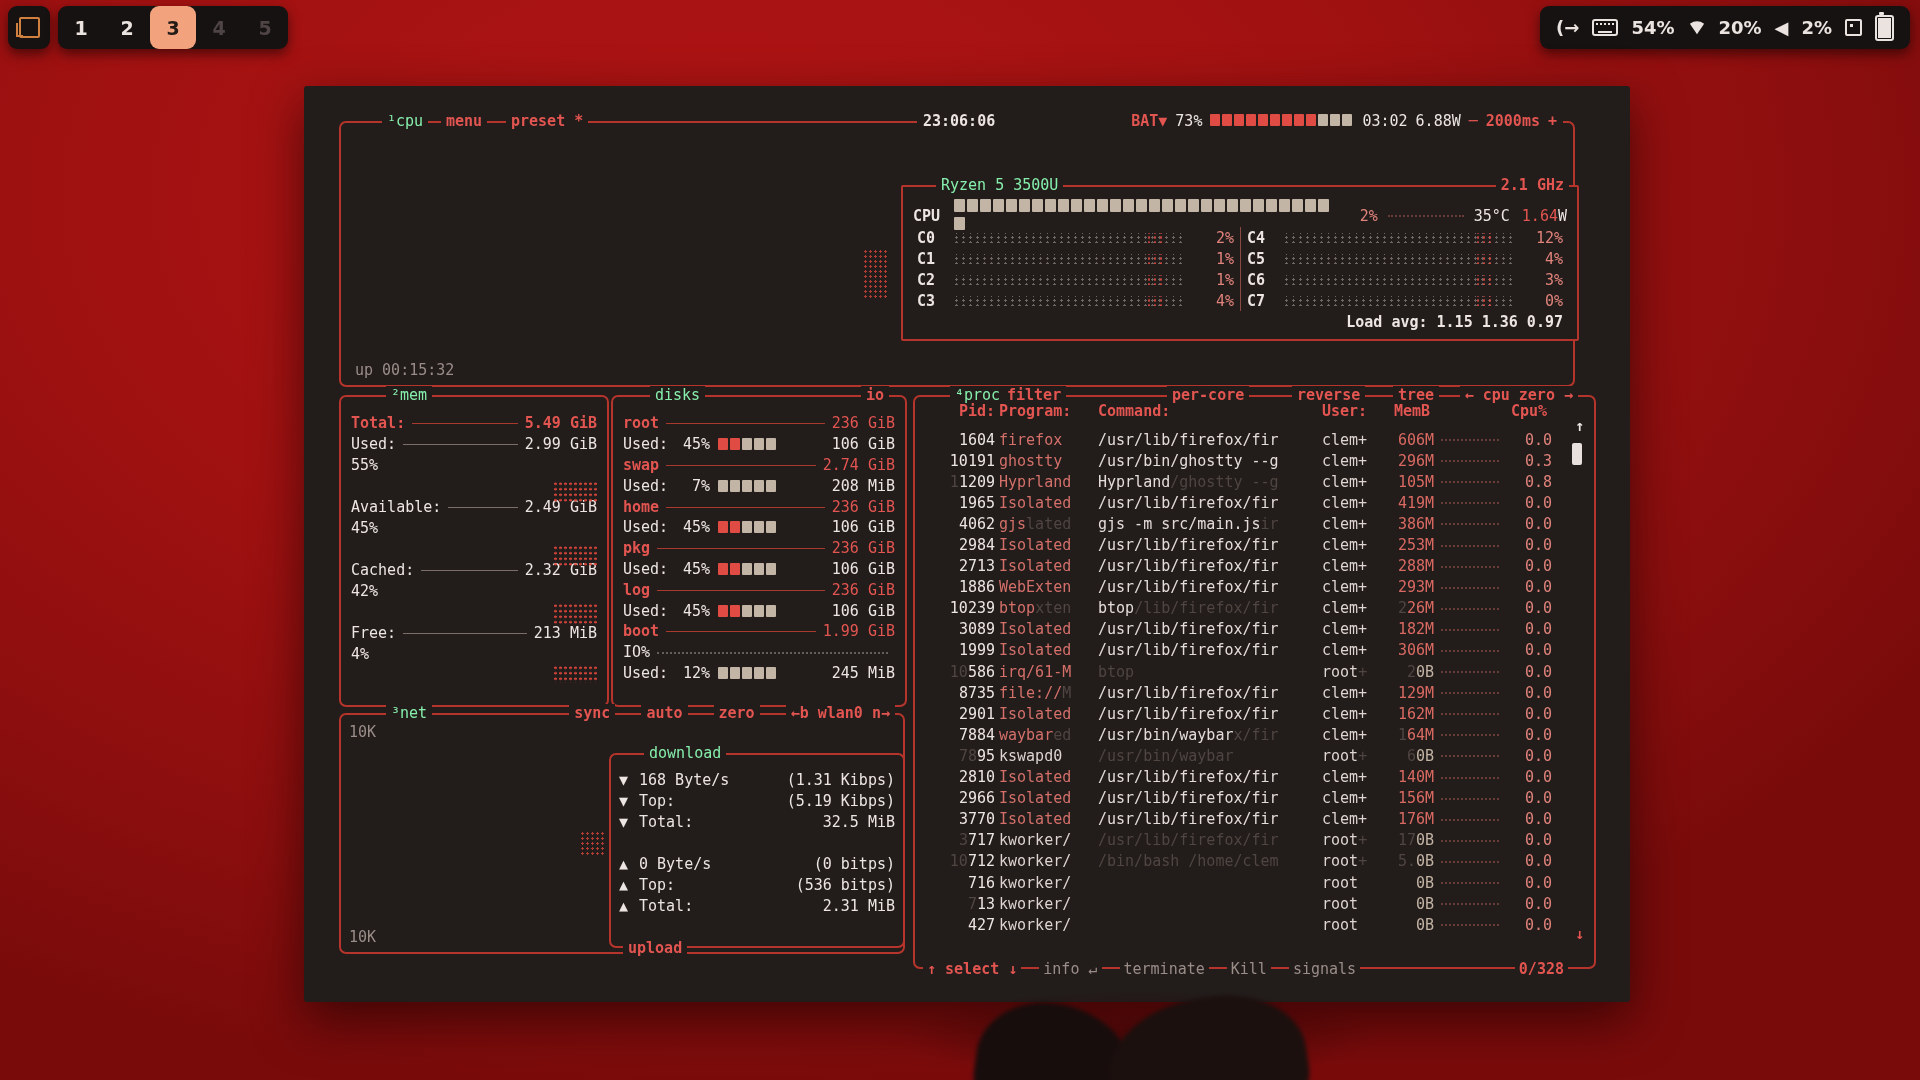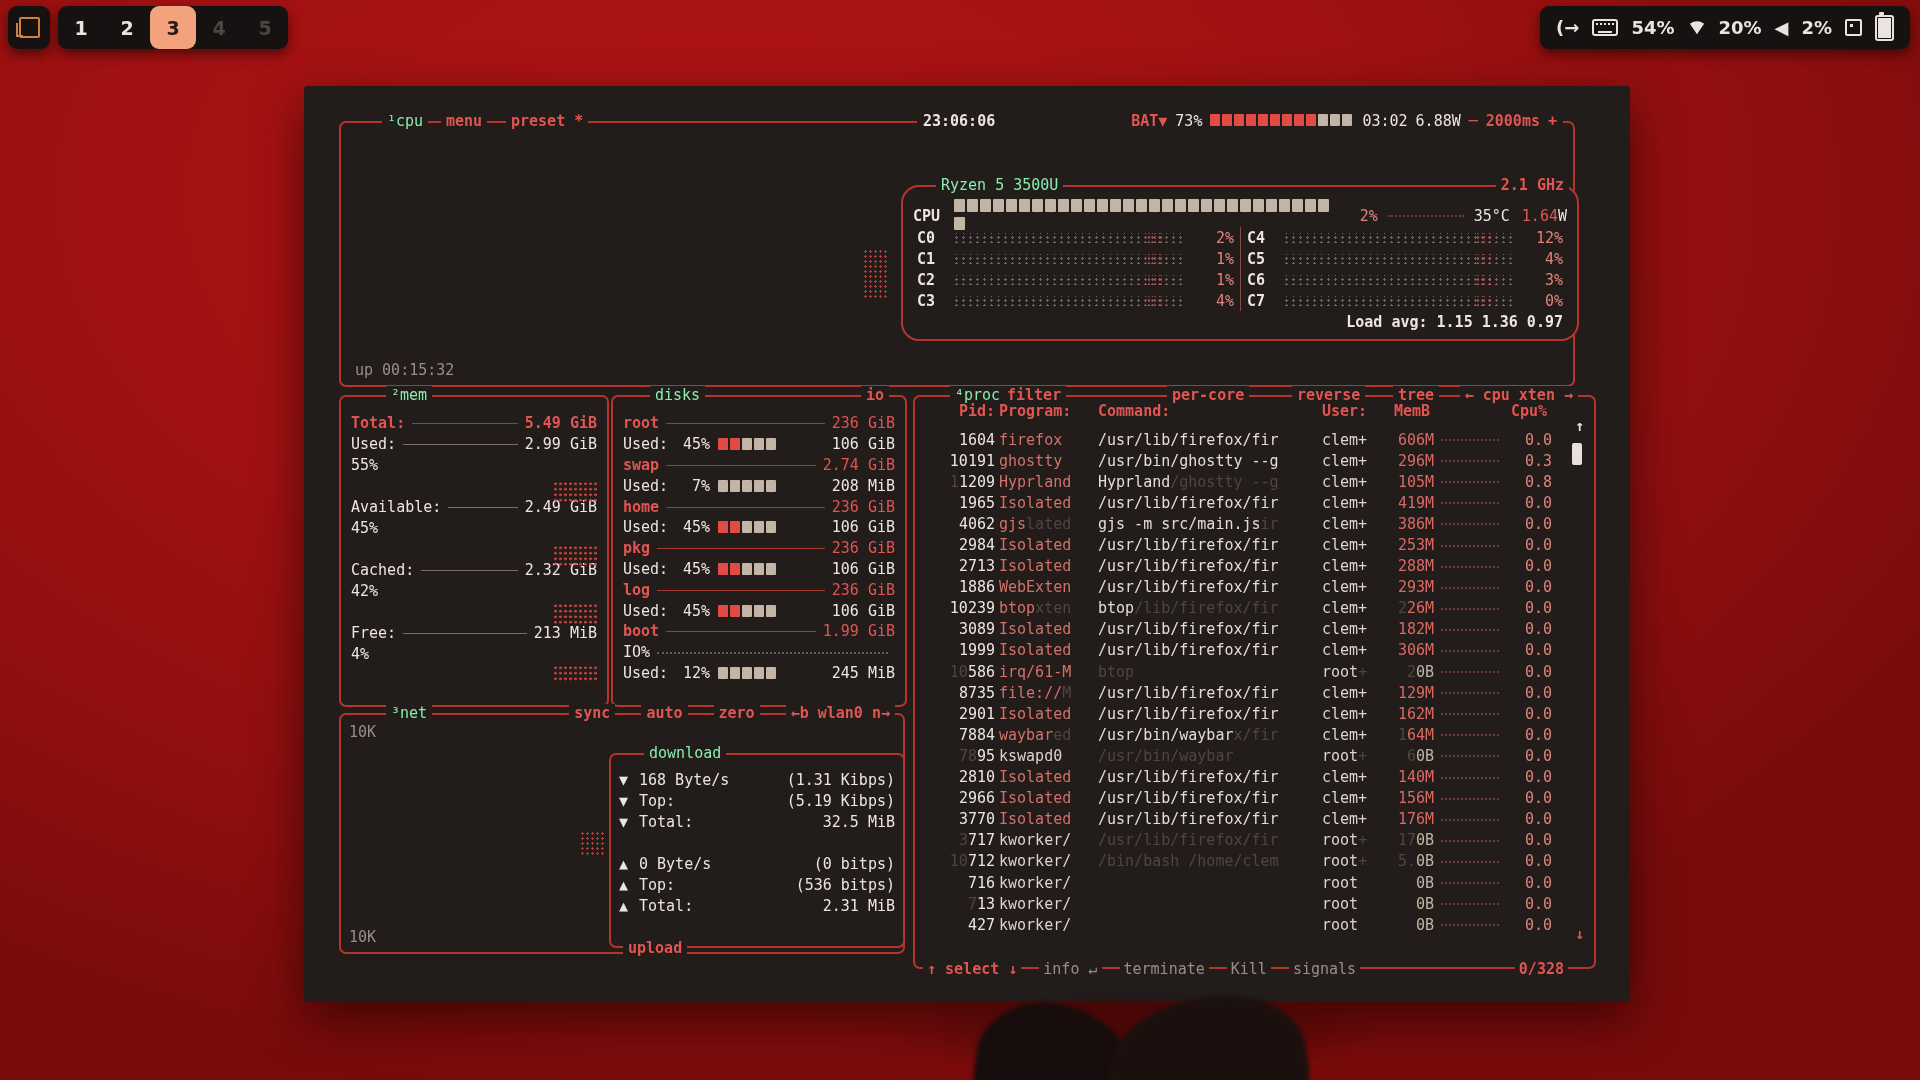--- a/index.html
+++ b/index.html
@@ -48,21 +48,21 @@
   .lead{flex:1 1 auto;border-bottom:1px solid #7b6e69;margin:0 7px;height:1px;align-self:center;}
   .lead.rl{border-color:#a8392f;}
   .dotlead{flex:1 1 auto;border-bottom:2px dotted rgba(205,195,186,.4);margin:0 7px;height:1px;align-self:center;}
   .line{display:flex;align-items:center;height:20.8px;}
   .mgraph{position:absolute;width:46px;height:22px;
     background-image:radial-gradient(circle, rgba(224,70,60,.9) 1.1px, transparent 1.5px);
     background-size:5px 5.5px;}
   
   #cpubox{left:35px;top:35px;width:1232px;height:262px;}
   #cpu-right{position:absolute;top:-11px;right:10px;display:flex;align-items:center;gap:8px;background:#221c1b;padding:0 6px;}
-  #ryzen{position:absolute;left:560px;top:62px;width:674px;height:152px;border:2px solid #b5352c;border-radius:18px;background:#221c1b;}
+  #ryzen{position:absolute;left:560px;top:62px;width:674px;height:152px;border:2px solid #b5352c;border-radius:2px;background:#221c1b;}
   #ryzen .btitle{left:12px;}
   #freq{position:absolute;top:-11px;right:8px;background:#221c1b;color:#e25550;font-weight:bold;padding:0 5px;}
   #cpurow{position:absolute;left:10px;top:18px;right:10px;display:flex;align-items:center;height:21px;}
   #coregrid{position:absolute;left:8px;top:40px;right:8px;display:grid;grid-template-columns:1fr 1fr;column-gap:0;}
   .corecol{padding:0 6px;}
   .corecol.rc{border-left:1px solid #8a4a43;}
   .corerow{display:flex;align-items:center;height:21px;position:relative;}
   .clabel{width:30px;font-weight:bold;}
   .cdots{flex:1;height:10px;margin:0 6px;position:relative;
     background-image:radial-gradient(circle, rgba(215,205,198,.42) 1px, transparent 1.35px);
@@ -477,21 +477,21 @@
           </div>
       </div>
     </div>
 
     <div class="box" id="procbox">
       <span class="btitle">⁴proc</span>
       <span class="pchip" style="left:87px">filter</span>
       <span class="pchip" style="left:252px">per-core</span>
       <span class="pchip" style="left:377px">reverse</span>
       <span class="pchip" style="left:478px">tree</span>
-      <span class="pchip" style="right:16px">← cpu xten →</span>
+      <span class="pchip" style="right:16px">← cpu zero →</span>
 
       <div id="prochdr">
         <span class="c1">Pid:</span>
         <span class="c2">Program:</span>
         <span class="c3">Command:</span>
         <span class="c4">User:</span>
         <span class="c5">MemB</span>
         <span class="c6"></span>
         <span class="c7">Cpu%</span>
       </div>

